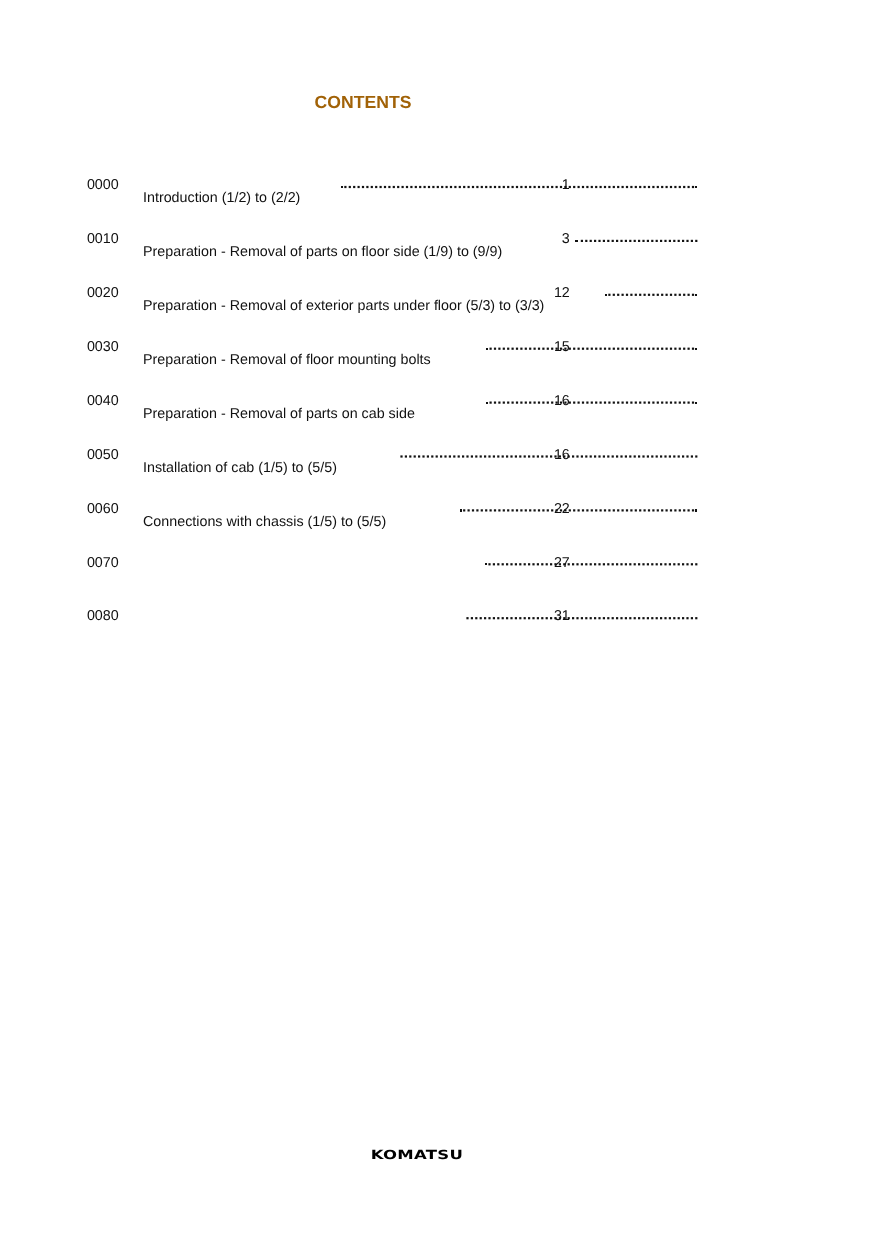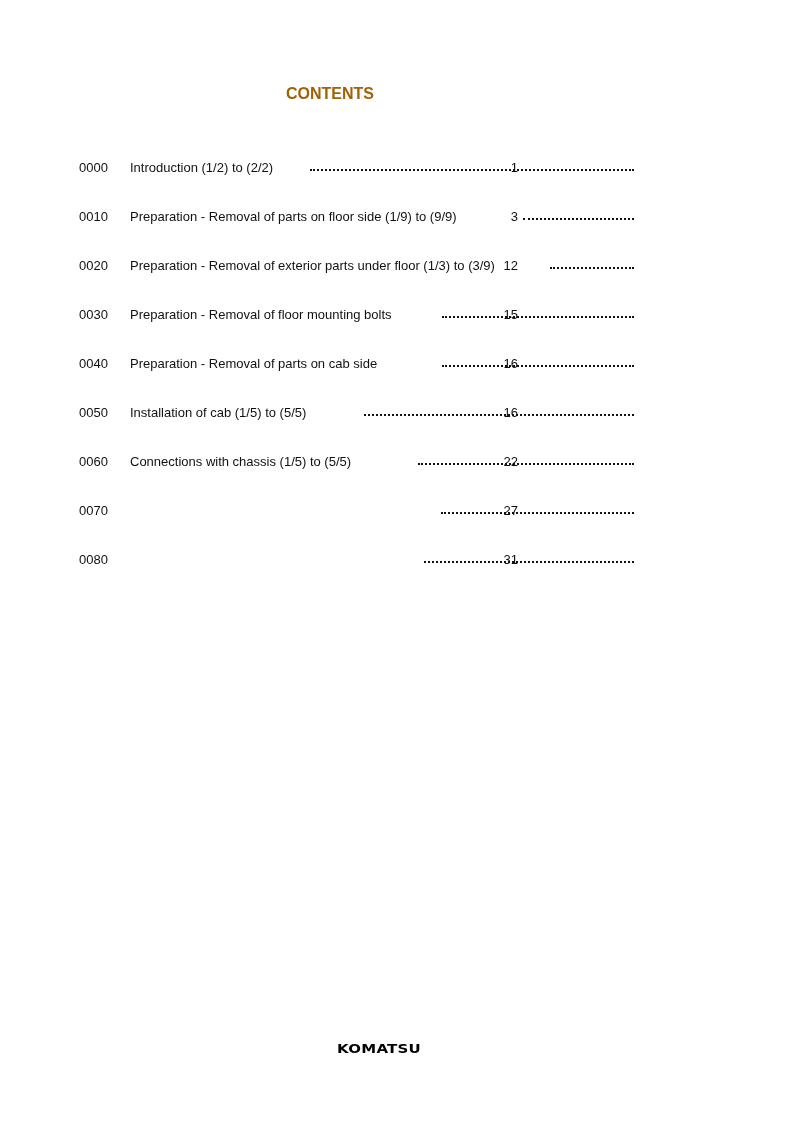--- a/index.html
+++ b/index.html
@@ -58,21 +58,21 @@
   }
   .toc-code {
     position: absolute;
     left: 79px;
     top: 0;
     color: #111111;
   }
   .toc-title {
     position: absolute;
     left: 130px;
-    top: 0;
+    top: 12px;
     white-space: nowrap;
     color: #111111;
   }
   .toc-leader {
     position: absolute;
     top: 11px;
     height: 0;
     border-bottom: 2px dotted #111111;
   }
   .toc-page {
@@ -111,21 +111,21 @@
       <span class="toc-page">1</span>
     </div>
     <div class="toc-row" style="top: 207px;">
       <span class="toc-code">0010</span>
       <span class="toc-title">Preparation - Removal of parts on floor side (1/9) to (9/9)</span>
       <span class="toc-leader" style="left: 523px; width: 111px;"></span>
       <span class="toc-page">3</span>
     </div>
     <div class="toc-row" style="top: 256px;">
       <span class="toc-code">0020</span>
-      <span class="toc-title">Preparation - Removal of exterior parts under floor (1/3) to (3/9)</span>
+      <span class="toc-title">Preparation - Removal of exterior parts under floor (5/3) to (3/3)</span>
       <span class="toc-leader" style="left: 550px; width: 84px;"></span>
       <span class="toc-page">12</span>
     </div>
     <div class="toc-row" style="top: 305px;">
       <span class="toc-code">0030</span>
       <span class="toc-title">Preparation - Removal of floor mounting bolts</span>
       <span class="toc-leader" style="left: 442px; width: 192px;"></span>
       <span class="toc-page">15</span>
     </div>
     <div class="toc-row" style="top: 354px;">

